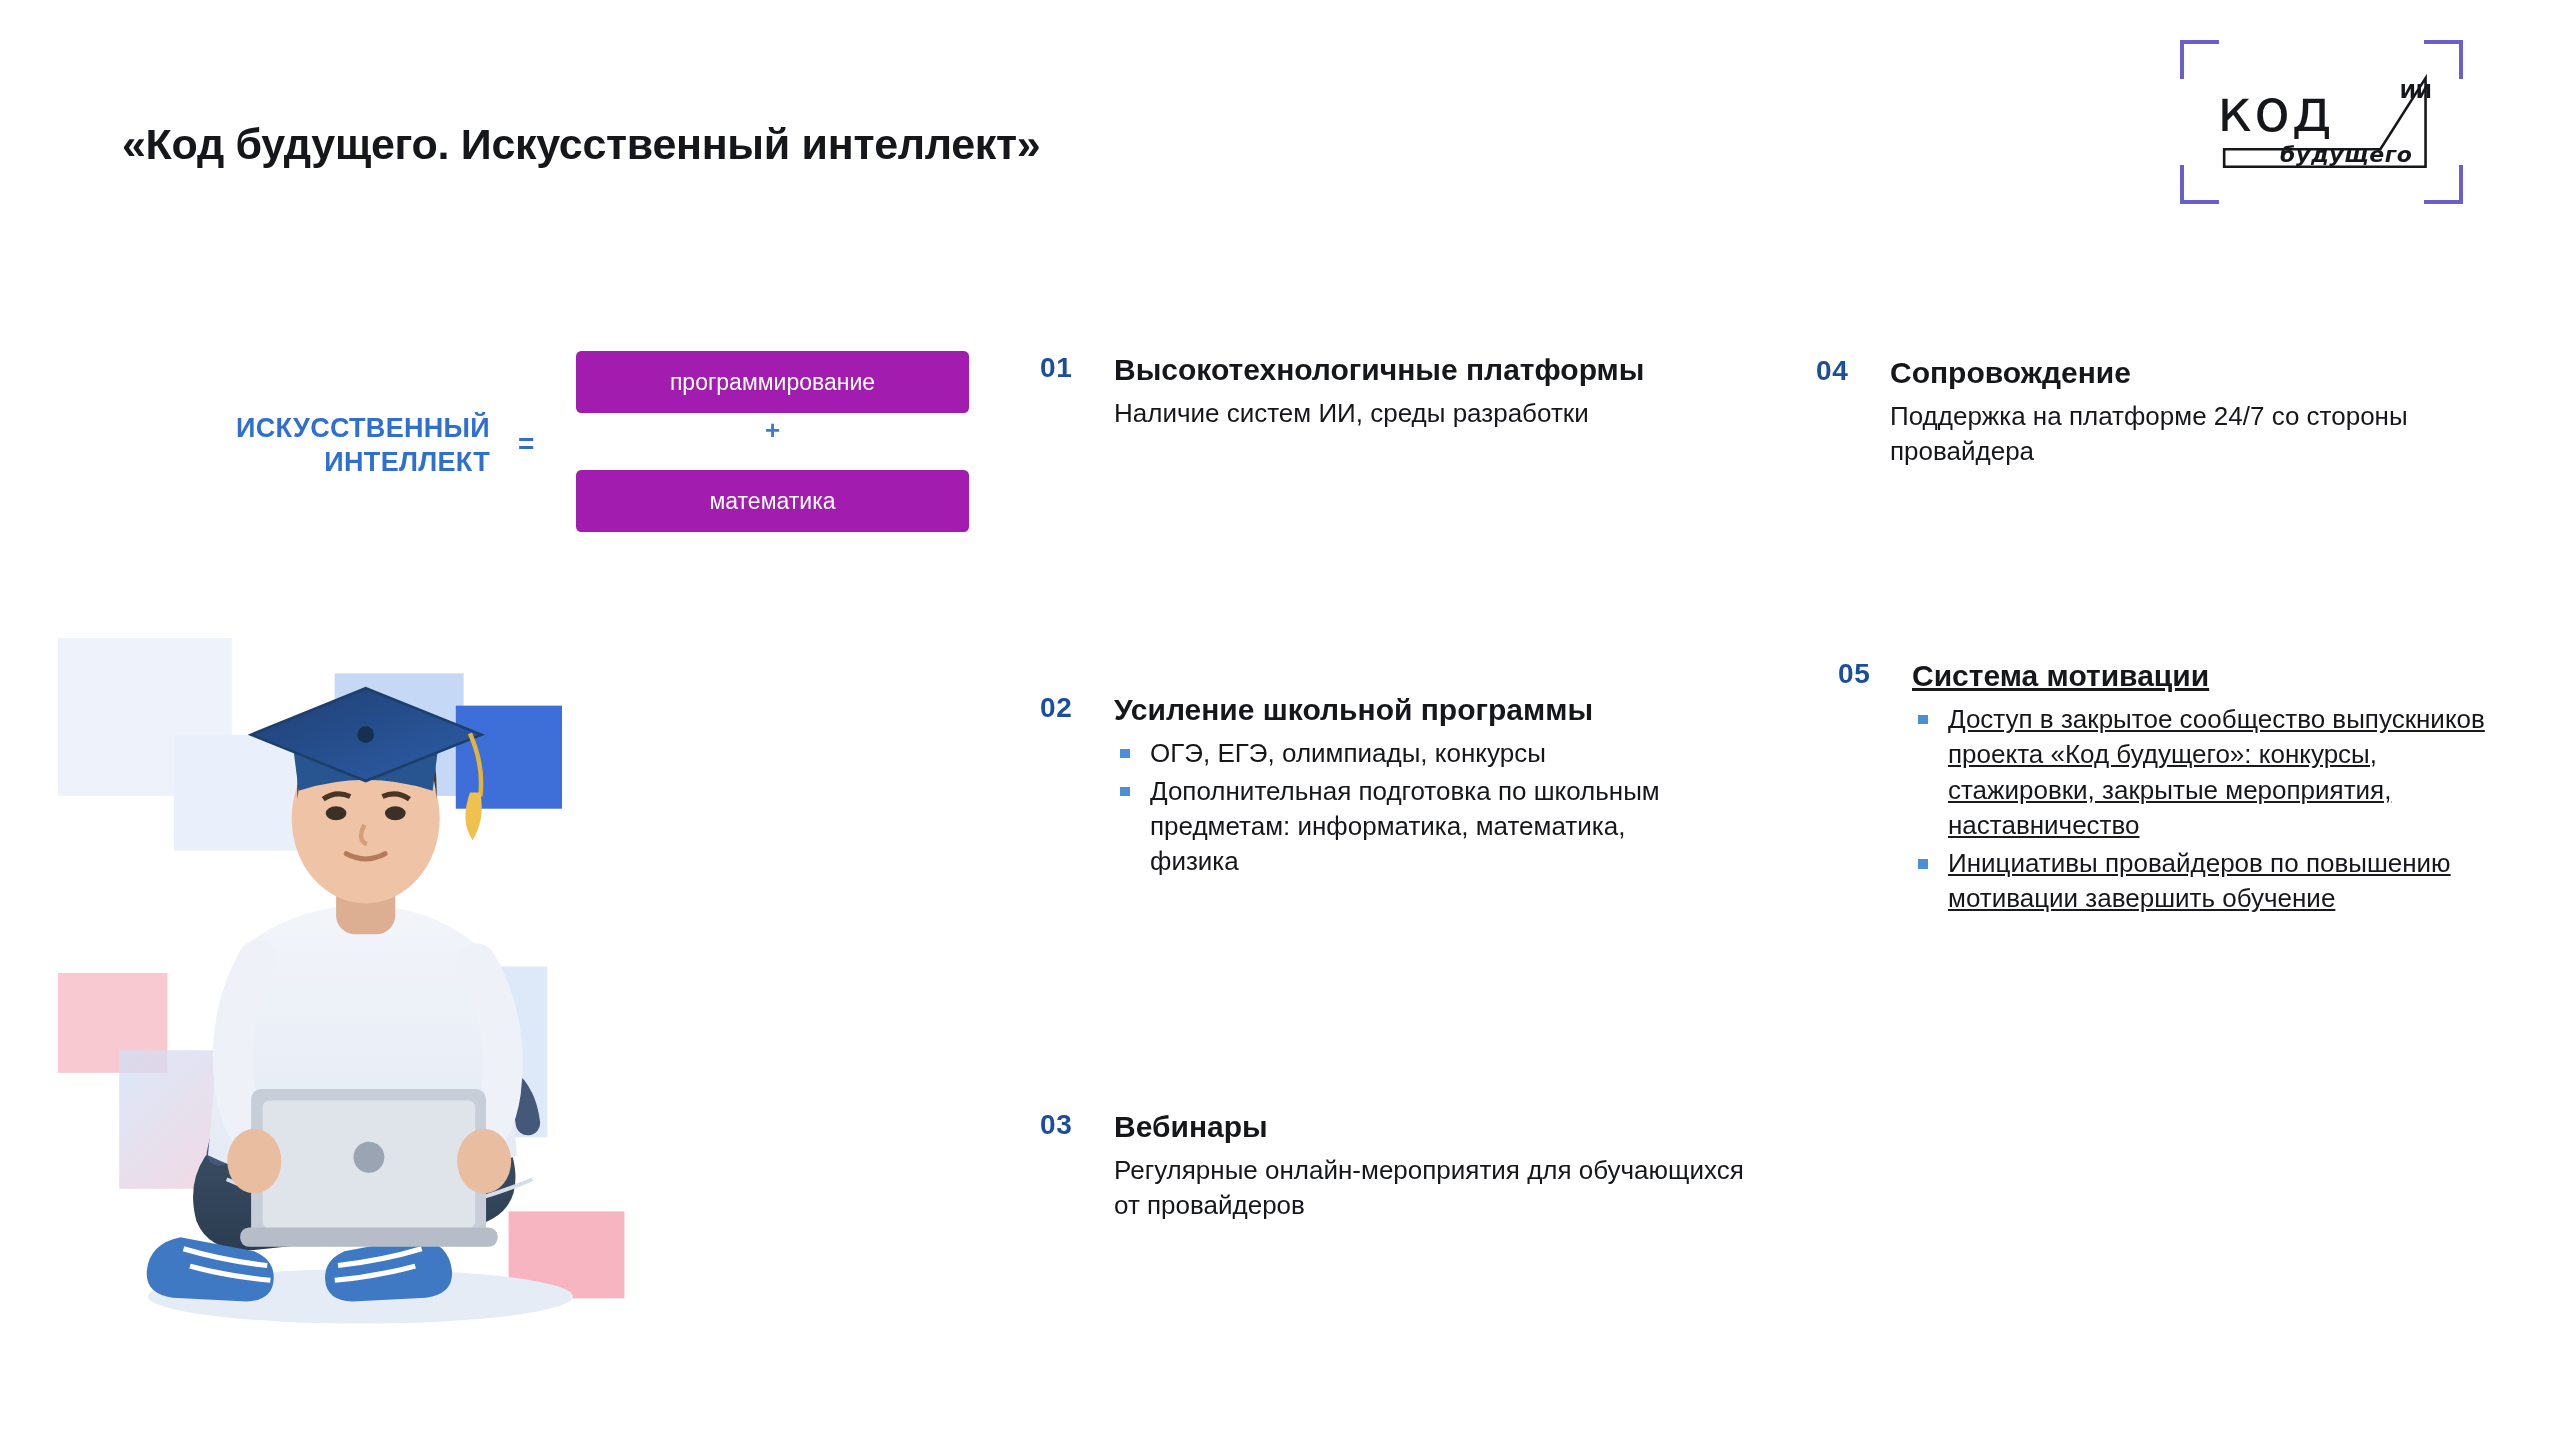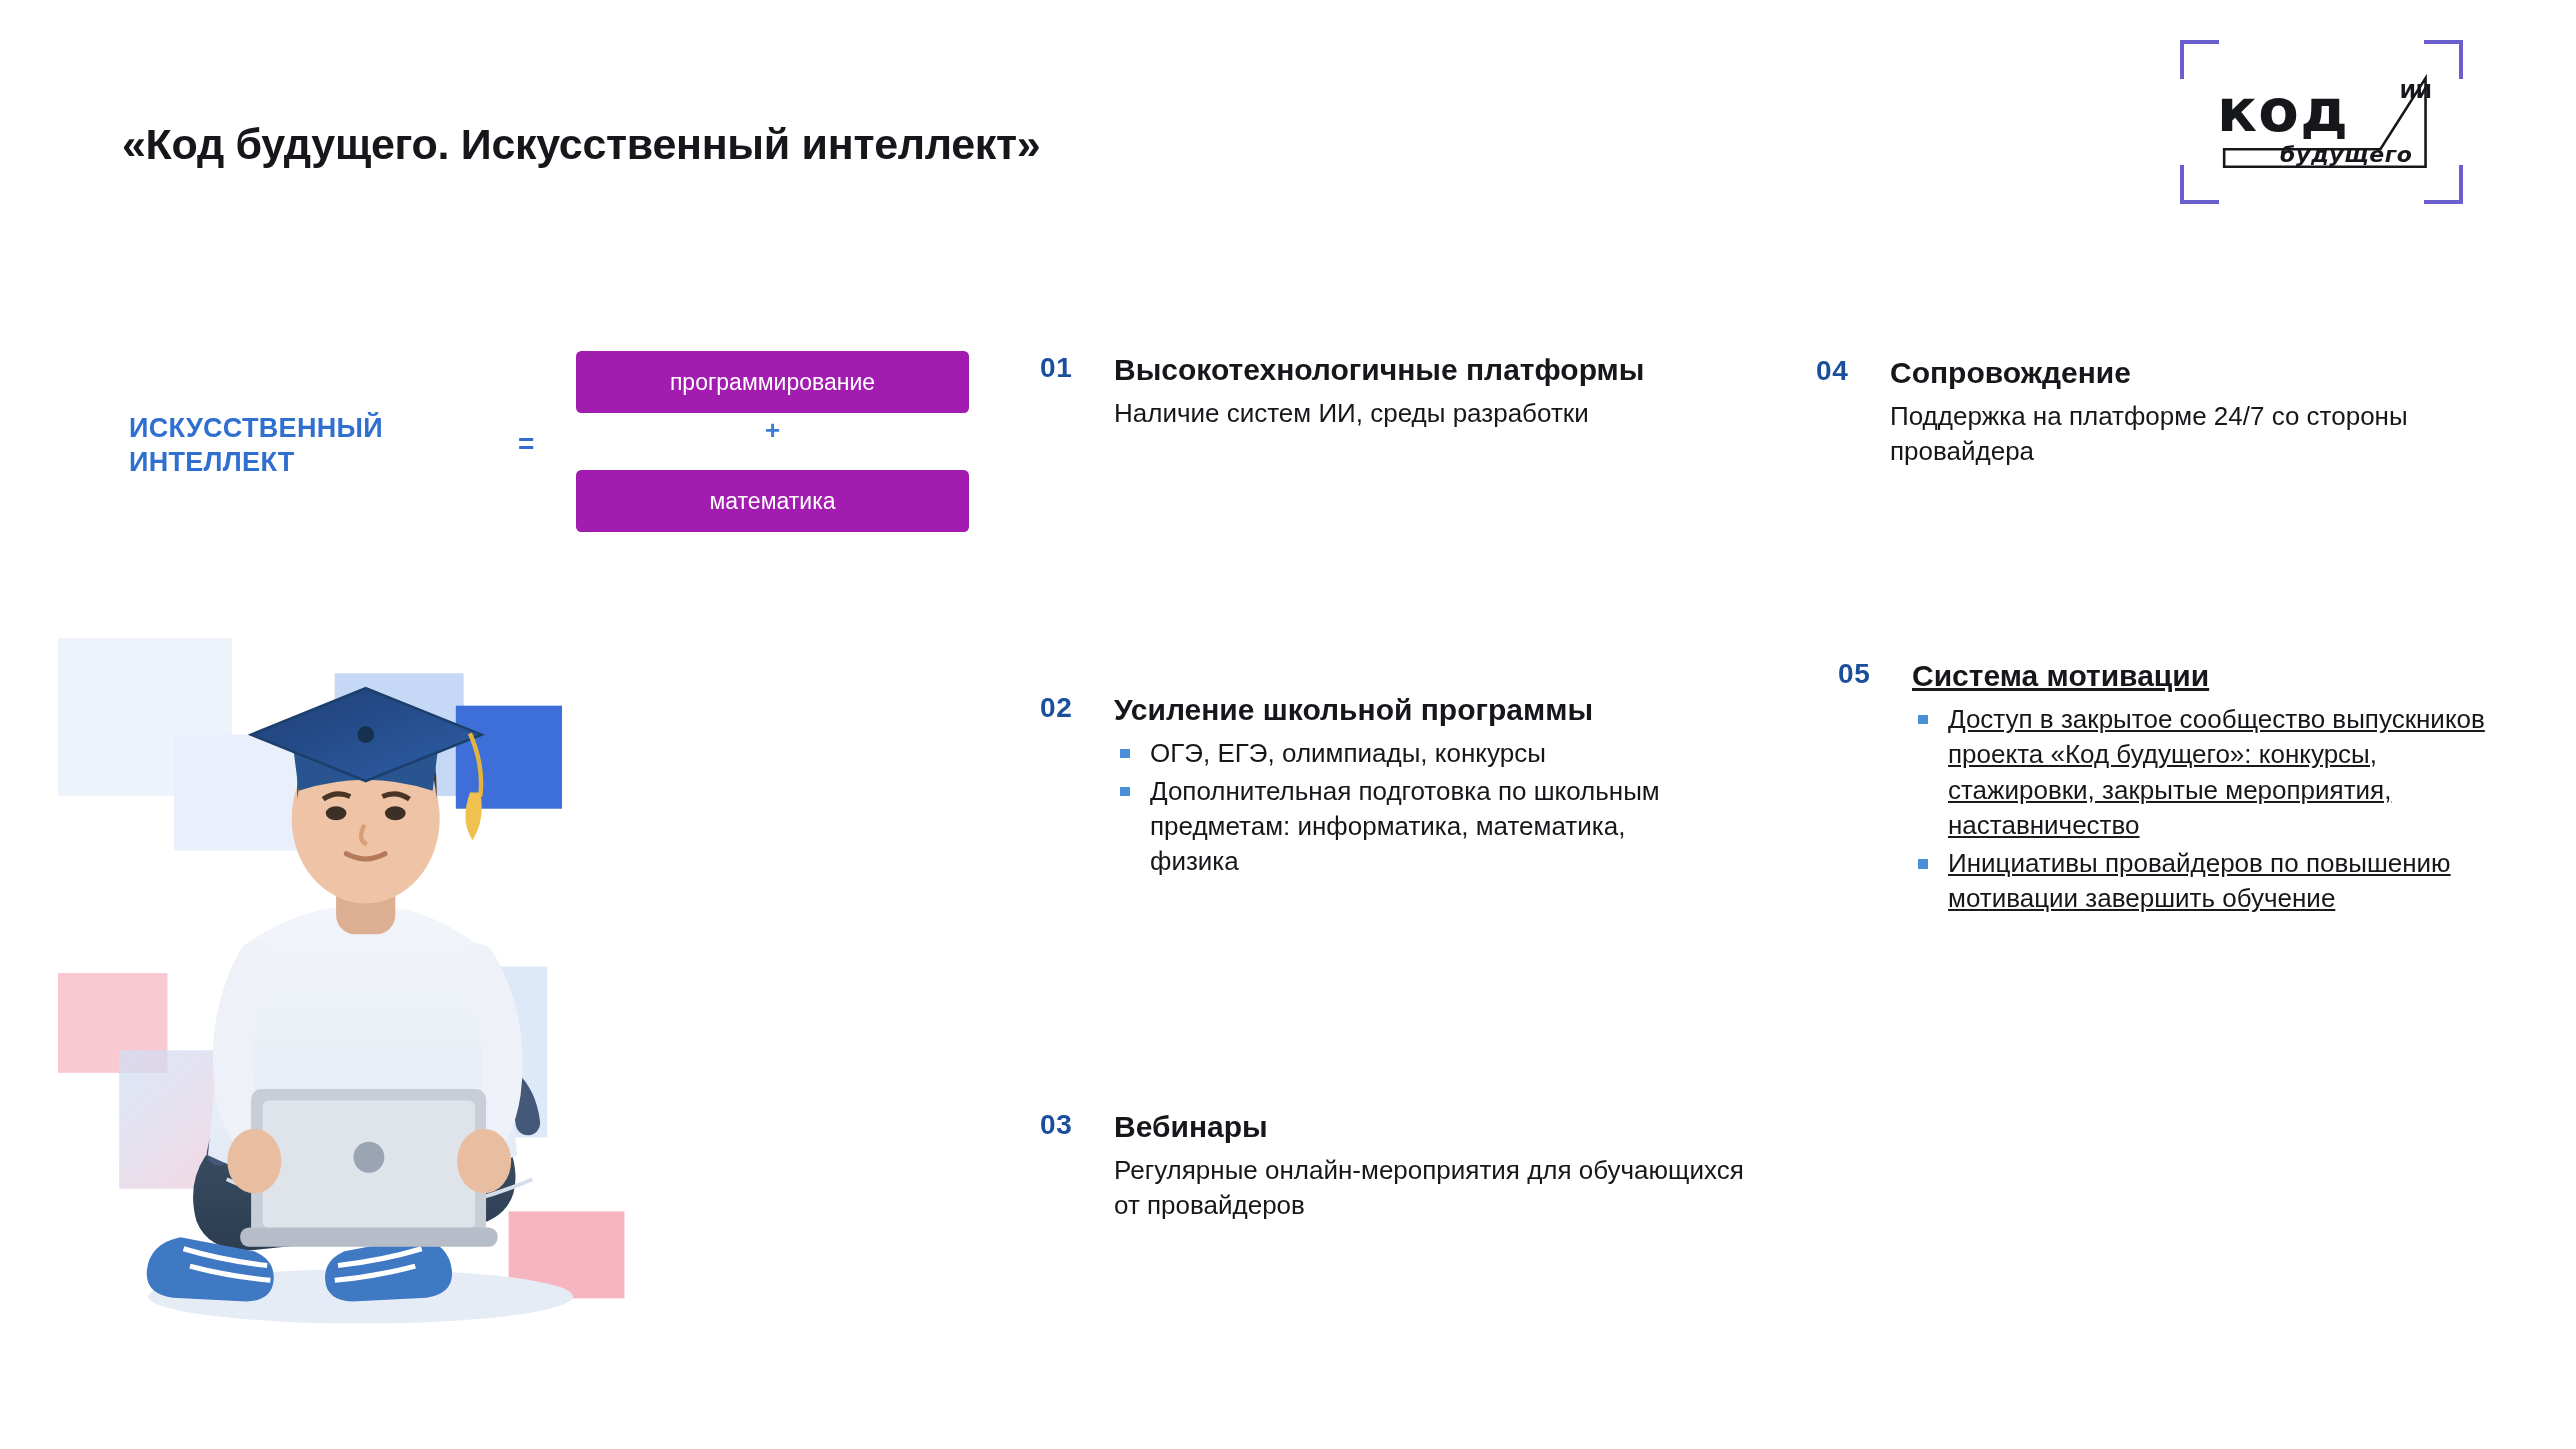--- a/index.html
+++ b/index.html
@@ -45,21 +45,21 @@
   }
   .lb-tl { left: 0; top: 0; border-right: none; border-bottom: none; }
   .lb-tr { right: 0; top: 0; border-left: none; border-bottom: none; }
   .lb-bl { left: 0; bottom: 0; border-right: none; border-top: none; }
   .lb-br { right: 0; bottom: 0; border-left: none; border-top: none; }
   .logo-kod {
     position: absolute;
     left: 37px;
     top: 36px;
     font-size: 59px;
-    font-weight: bold;
+    font-weight: normal;
     color: #15171a;
     letter-spacing: 1.3px;
     font-family: "DejaVu Sans", sans-serif;
   }
   .logo-ii {
     position: absolute;
     right: 31px;
     top: 40px;
     font-size: 19.3px;
     font-weight: bold;
@@ -85,20 +85,21 @@
     height: 97px;
   }
   .logo-slash svg { width: 100%; height: 100%; }
 
   
   .ai-label {
     position: absolute;
     left: 129px;
     top: 412px;
     width: 361px;
+    text-align: right;
     font-size: 27px;
     font-weight: bold;
     color: #2f6fd0;
     line-height: 1.25;
     letter-spacing: 0.3px;
   }
   .ai-equals {
     position: absolute;
     left: 518px;
     top: 428px;

